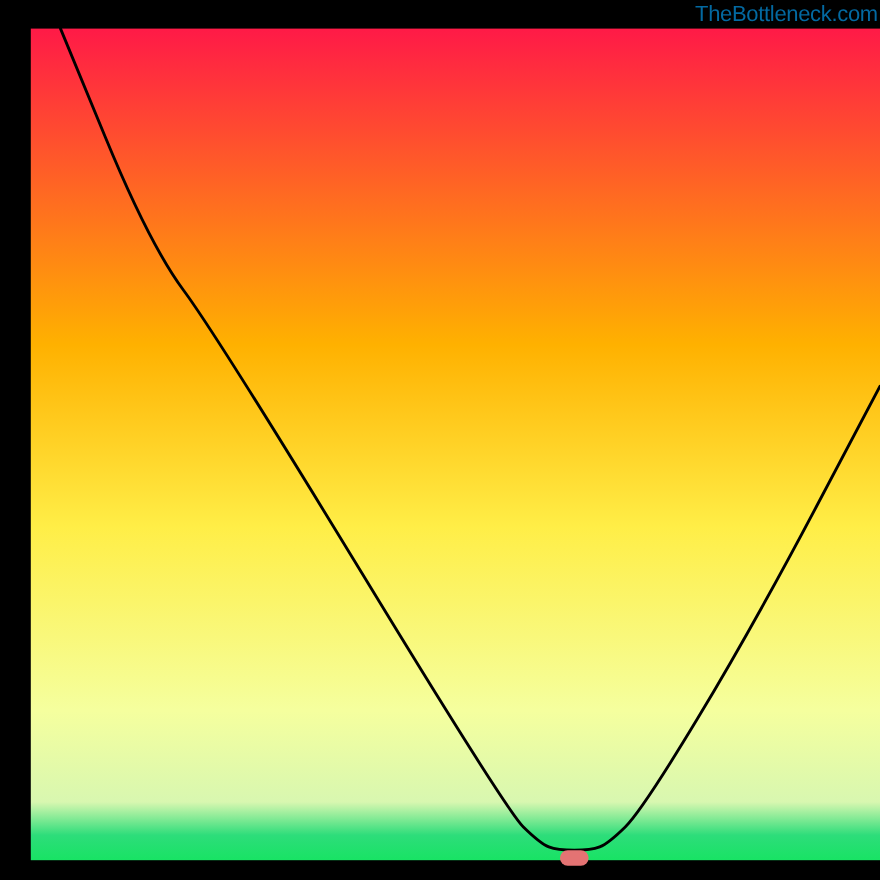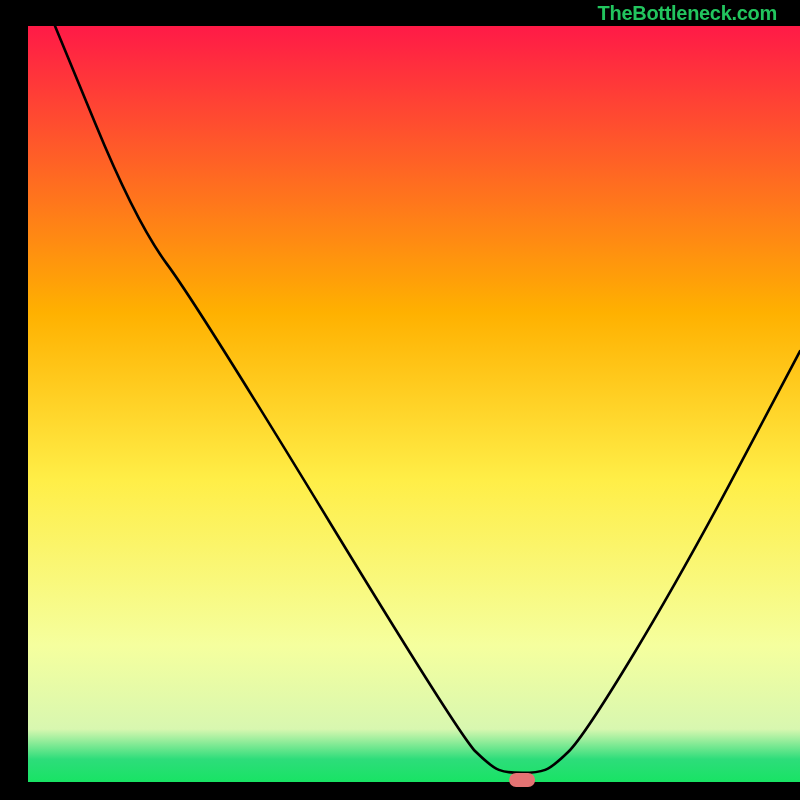--- a/index.html
+++ b/index.html
@@ -12,24 +12,24 @@
     background: #000;
   }
   .container {
     position: relative;
     width: 800px;
     height: 800px;
   }
   .watermark {
     position: absolute;
     top: 2px;
-    right: 23px;
-    color: #22c55e;
+    right: 2px;
+    color: #0369a1;
     font-size: 20px;
-    font-weight: 700;
+    font-weight: 400;
     z-index: 10;
     letter-spacing: -0.3px;
   }
   svg {
     position: absolute;
     top: 0;
     left: 0;
   }
 </style>
 </head>

